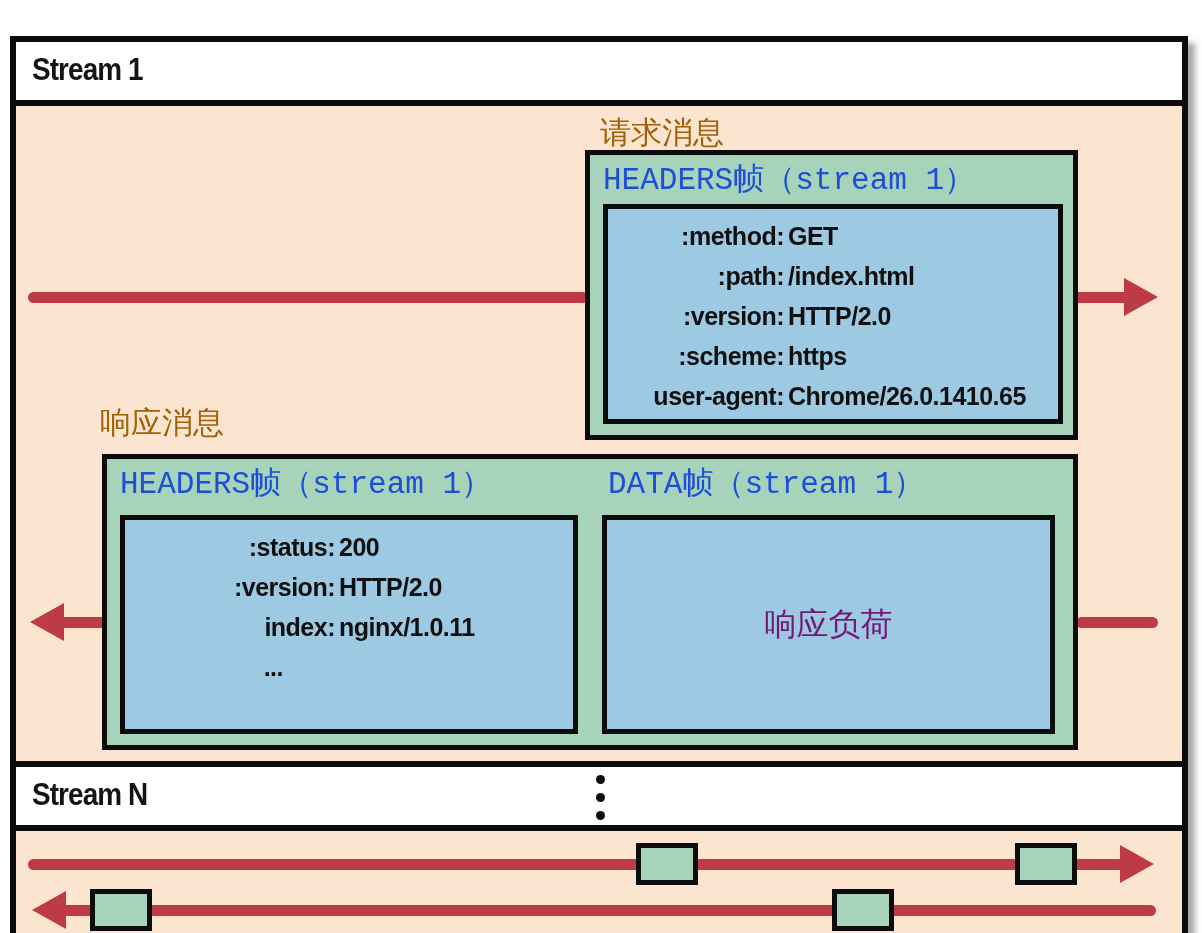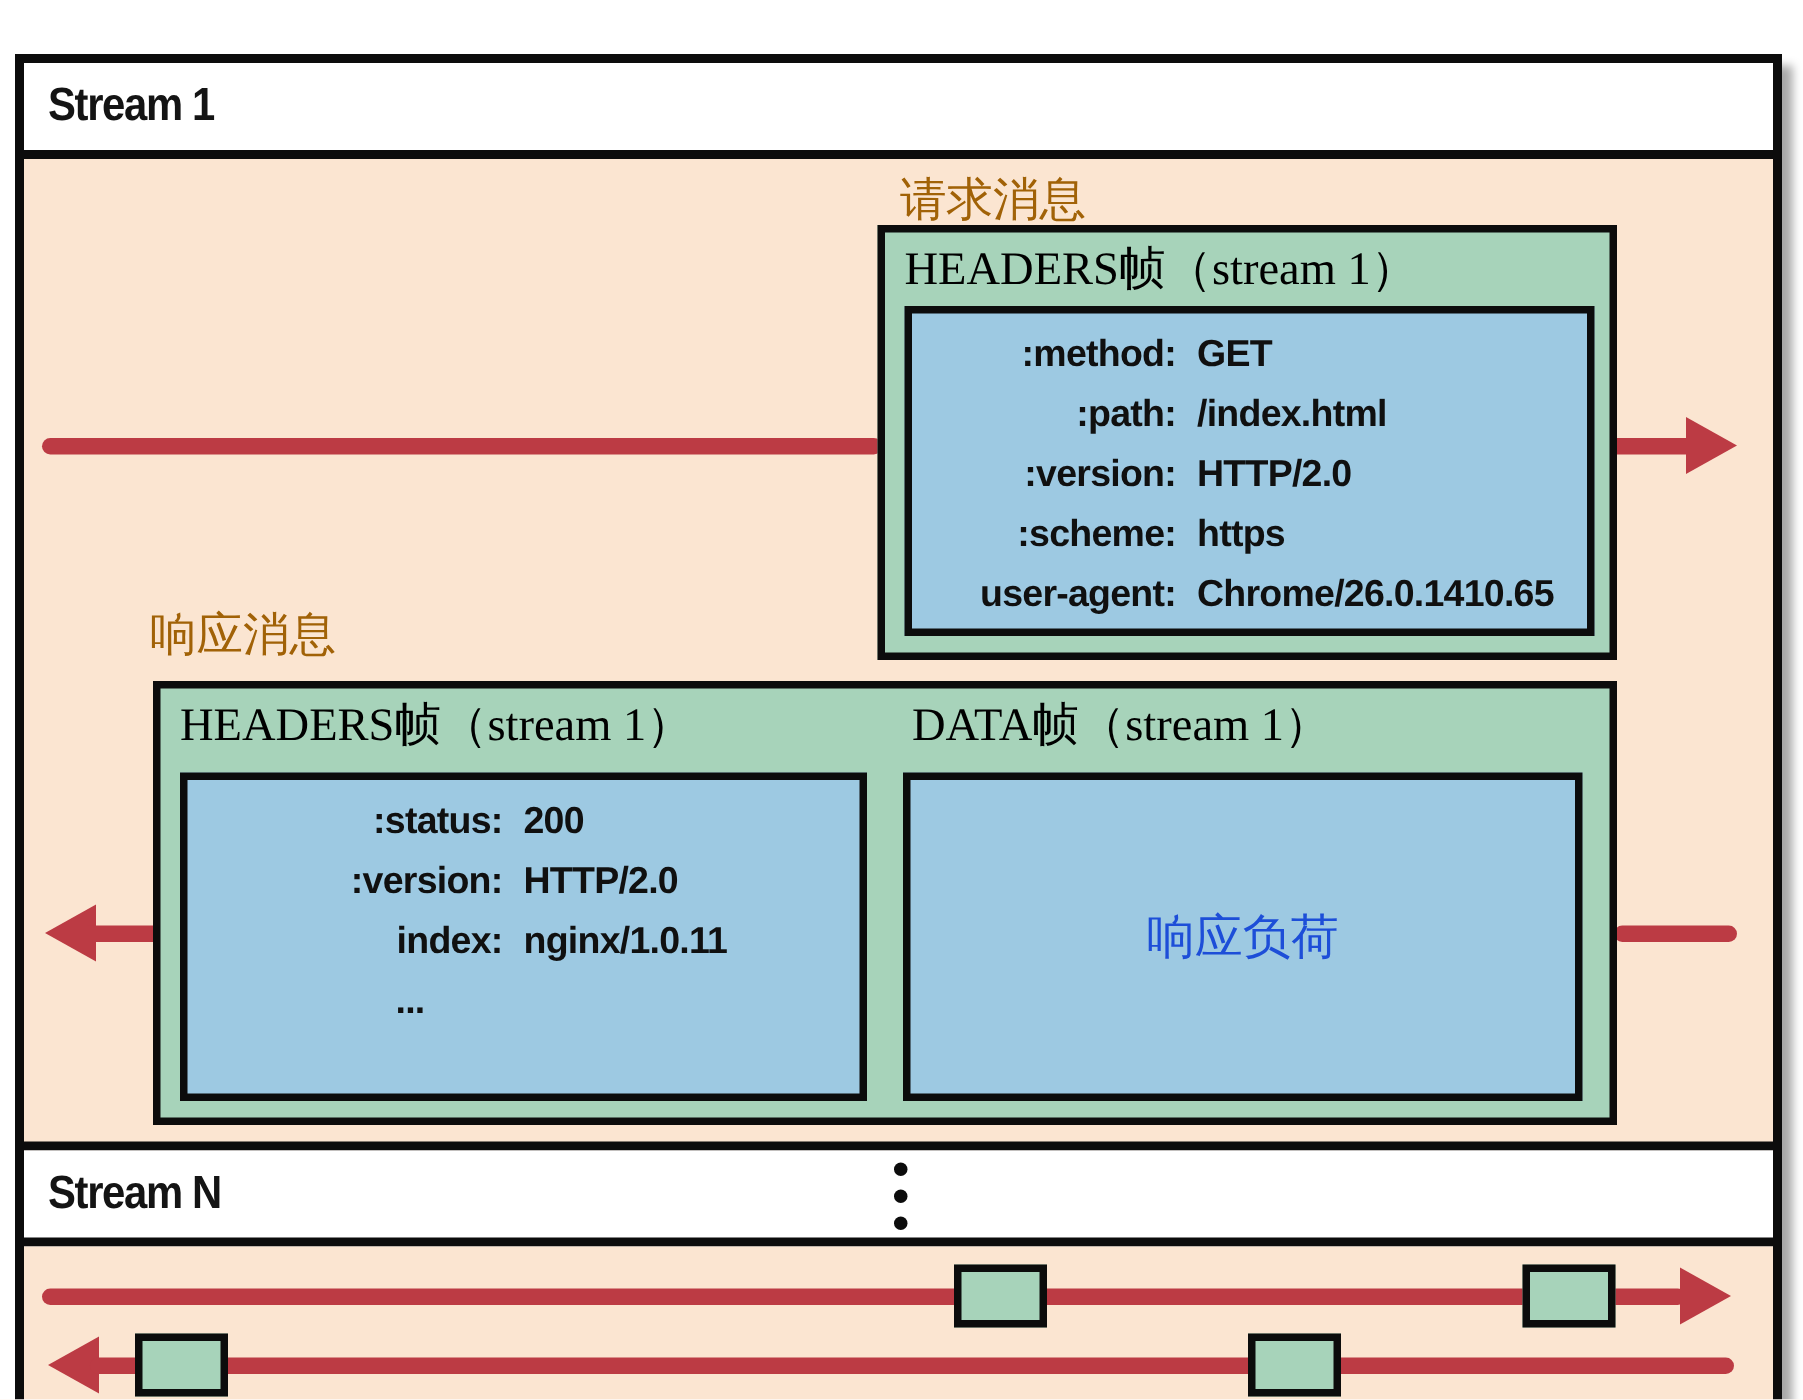--- a/index.html
+++ b/index.html
@@ -23,33 +23,33 @@
              border-left:34px solid #bc3b44;}
   .tri-left{border-top:19px solid transparent;border-bottom:19px solid transparent;
             border-right:34px solid #bc3b44;}
 
   
   .cjk-label{position:absolute;font-family:"Liberation Serif","DejaVu Serif",serif;
              font-size:31px;color:#a16207;white-space:nowrap;}
 
   
   .frame{position:absolute;background:#a7d3ba;border:5px solid #0c0c0c;}
-  .frame-title{position:absolute;font-family:Liberation Serif, serif;
-               font-size:31px;color:#000000;white-space:nowrap;top:3px;}
+  .frame-title{position:absolute;font-family:Liberation Mono, monospace;
+               font-size:31px;color:#1d4ed8;white-space:nowrap;top:3px;}
   .innerbox{position:absolute;background:#9dc9e2;border:5px solid #0c0c0c;}
   .hrows{padding-top:7px;}
-  .hrow{display:grid;column-gap:14px;line-height:40px;font-size:25px;font-weight:bold;
+  .hrow{display:grid;column-gap:4px;line-height:40px;font-size:25px;font-weight:bold;
         letter-spacing:-0.5px;color:#101010;white-space:nowrap;}
   .req-hbox .hrow{grid-template-columns:176px 1fr;}
   .resp-hbox .hrow{grid-template-columns:210px 1fr;}
   .hkey{text-align:right;}
   .hval{text-align:left;}
   .hkey.more{padding-right:52px;}
   .payload{display:flex;align-items:center;justify-content:center;width:100%;height:100%;
-           font-family:"Liberation Serif","DejaVu Serif",serif;font-size:32px;color:#1d4ed8;}
+           font-family:"Liberation Serif","DejaVu Serif",serif;font-size:32px;color:#701a75;}
 
   
   .vdots{position:absolute;left:580px;top:8px;display:flex;flex-direction:column;gap:9px;}
   .vdots i{display:block;width:9px;height:9px;border-radius:50%;background:#0c0c0c;}
 
   
   .mini{position:absolute;width:52px;height:32px;background:#a7d3ba;border:5px solid #0c0c0c;}
 </style>
 </head>
 <body>

